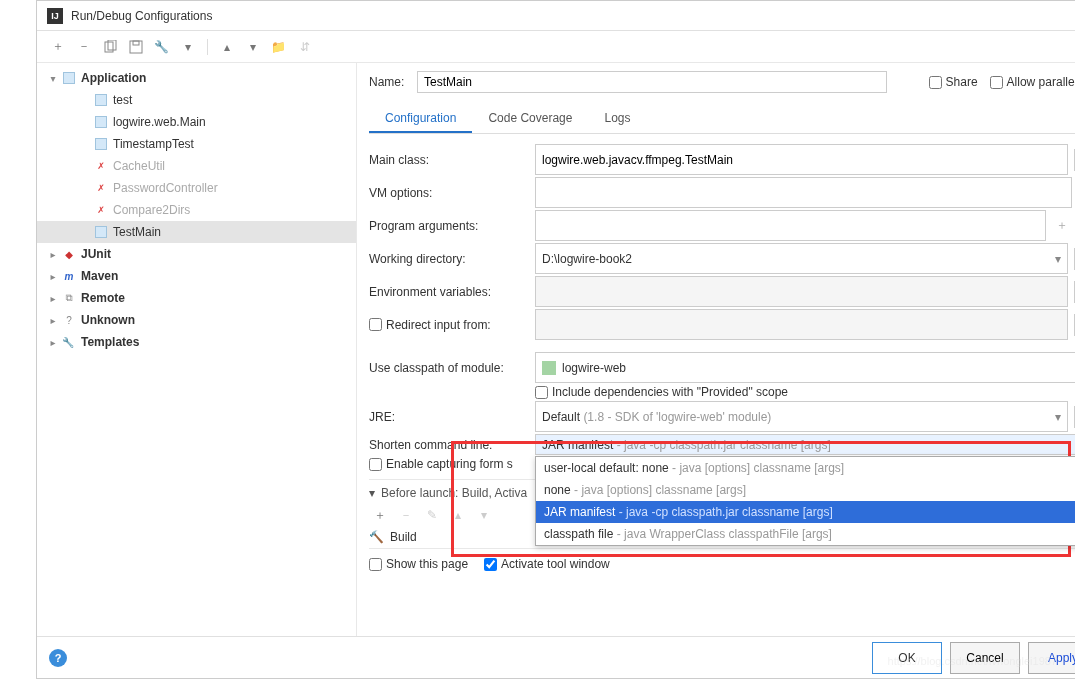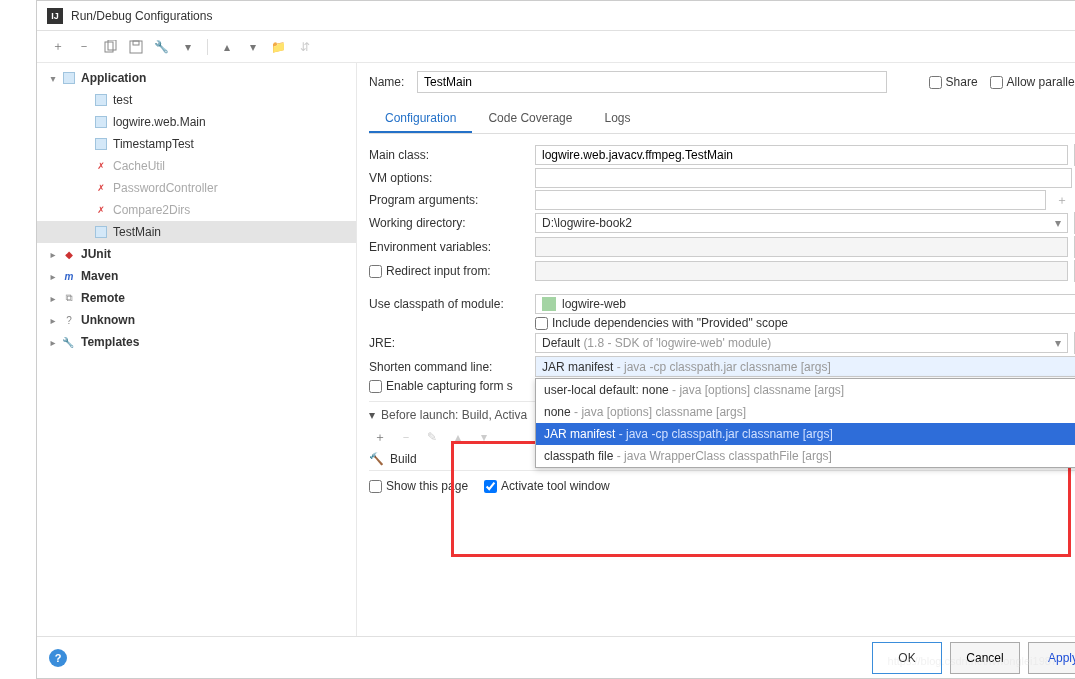--- a/index.html
+++ b/index.html
@@ -32,21 +32,21 @@
 .name-input { width: 470px; height: 22px; border: 1px solid #ccc; padding: 2px 6px; }
 .checks { display: flex; gap: 12px; margin-left: auto; }
 .chk { display: flex; align-items: center; gap: 4px; cursor: pointer; }
 .chk input { margin: 0; }
 .tabs { display: flex; border-bottom: 1px solid #ddd; margin-top: 6px; margin-bottom: 10px; }
 .tab { padding: 6px 16px; cursor: pointer; color: #555; }
 .tab.active { color: #2471c8; border-bottom: 2px solid #2471c8; }
 .form { display: flex; flex-direction: column; gap: 2px; }
 .fld { display: flex; align-items: center; gap: 6px; }
 .fld-label { width: 160px; }
-.fld-input { flex: 1; height: 20px; border: 1px solid #ccc; padding: 2px 6px; background: #fff; }
+.fld-input { flex: 1; height: 31px; border: 1px solid #ccc; padding: 2px 6px; background: #fff; }
 .fld-input.disabled { background: #f5f5f5; color: #888; }
 .fld-input.combo { background: #fff; display: flex; align-items: center; justify-content: space-between; }
 .combo-arrow { color: #888; }
 .browse-btn { width: 24px; height: 22px; border: 1px solid #ccc; display: flex; align-items: center; justify-content: center; cursor: pointer; }
 .inline-icon { width: 20px; text-align: center; color: #aaa; cursor: pointer; }
 .module-icon { width: 14px; height: 14px; background: #a4d4a4; margin-right: 6px; }
 .module-combo { display: flex; align-items: center; }
 .gray-text { color: #999; }
 .jre-default { color: #999; }
 .highlight-red { position: absolute; border: 3px solid #e33; pointer-events: none; }

